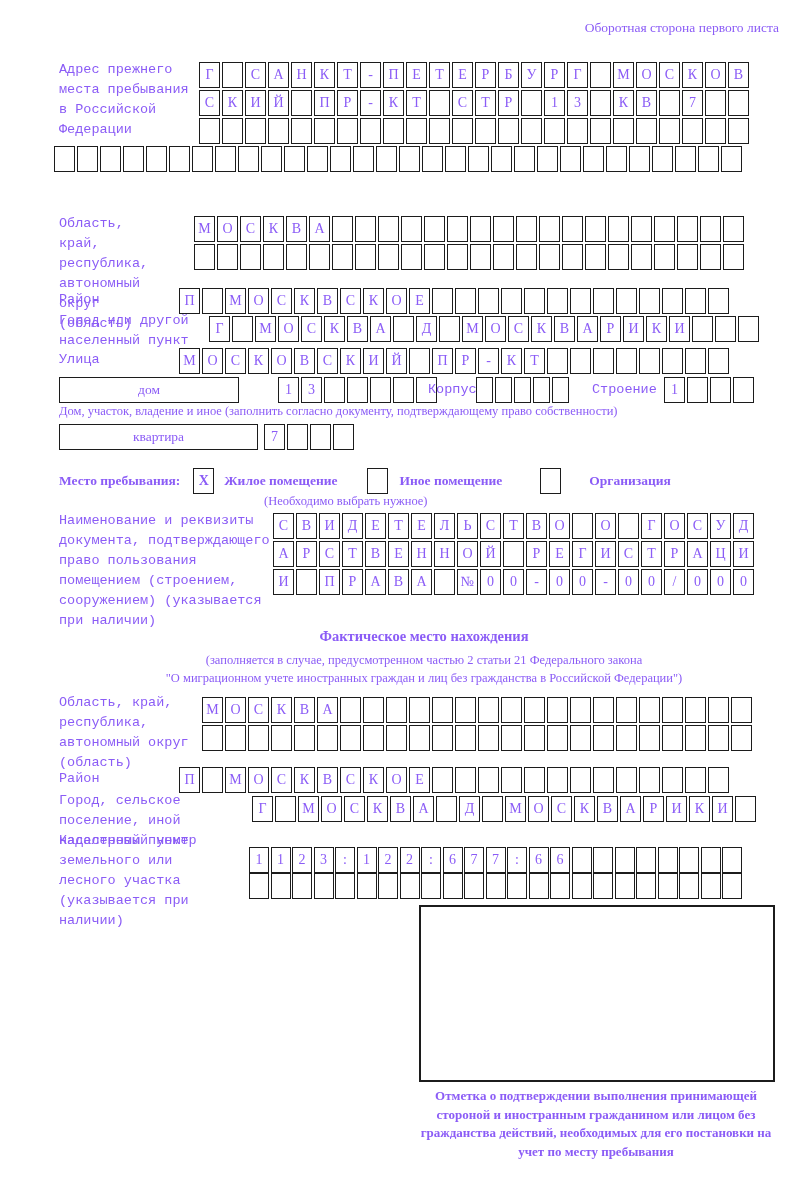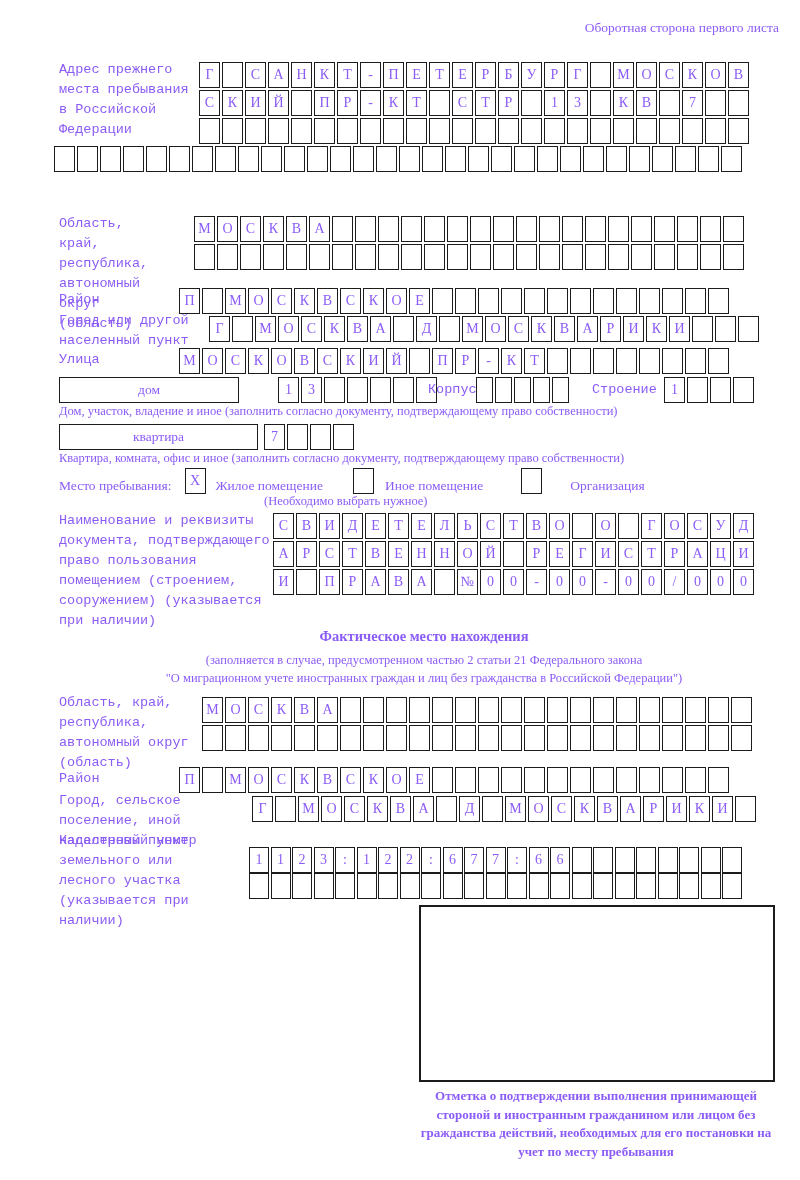--- a/index.html
+++ b/index.html
@@ -20,21 +20,21 @@
     text-align:center;font-size:14px;line-height:24px;vertical-align:top;background:#fff;
   }
   .cell-sm .cell{width:15px;}
   .row-cad .cell{width:18px;margin-right:1.5px;}
   .widebox{
     display:inline-block;height:24px;border:1.5px solid #1c1c1c;text-align:center;
     font-size:13.5px;line-height:24px;vertical-align:top;background:#fff;
   }
   .stamp{border:2px solid #1c1c1c;background:#fff;}
   .stamp-cap{font-weight:bold;font-size:13px;line-height:18.5px;text-align:center;}
-  .stay{display:flex;align-items:flex-end;font-size:13.5px;}
+  .stay{display:flex;align-items:center;font-size:13.5px;font-weight:bold;}
 </style>
 </head>
 <body>
 
 <div class="page">
 
   <div class="abs hdr" style="top:20px;right:45px;">Оборотная сторона первого листа</div>
 
   <div class="abs label" style="left:35px;top:60px;width:140px;">Адрес прежнего места пребывания в Российской Федерации</div>
   <div class="abs row" style="left:175px;top:62px;"><span class="cell">Г</span><span class="cell"></span><span class="cell">С</span><span class="cell">А</span><span class="cell">Н</span><span class="cell">К</span><span class="cell">Т</span><span class="cell">-</span><span class="cell">П</span><span class="cell">Е</span><span class="cell">Т</span><span class="cell">Е</span><span class="cell">Р</span><span class="cell">Б</span><span class="cell">У</span><span class="cell">Р</span><span class="cell">Г</span><span class="cell"></span><span class="cell">М</span><span class="cell">О</span><span class="cell">С</span><span class="cell">К</span><span class="cell">О</span><span class="cell">В</span></div>
@@ -59,21 +59,20 @@
   <div class="abs widebox" style="left:35px;top:377px;width:178px;">дом</div>
   <div class="abs row" style="left:222px;top:377px;padding-left:32px;"><span class="cell">1</span><span class="cell">3</span><span class="cell"></span><span class="cell"></span><span class="cell"></span><span class="cell"></span><span class="cell"></span></div>
   <div class="abs label" style="left:404px;top:380px;">Корпус</div>
   <div class="abs row cell-sm" style="left:452px;top:377px;"><span class="cell"></span><span class="cell"></span><span class="cell"></span><span class="cell"></span><span class="cell"></span></div>
   <div class="abs label" style="left:568px;top:380px;">Строение</div>
   <div class="abs row" style="left:640px;top:377px;"><span class="cell">1</span><span class="cell"></span><span class="cell"></span><span class="cell"></span></div>
   <div class="abs widebox" style="left:35px;top:424px;width:197px;">квартира</div>
 
   <div class="abs caption" style="left:35px;top:403px;">Дом, участок, владение и иное (заполнить согласно документу, подтверждающему право собственности)</div>
   <div class="abs row" style="left:240px;top:424px;"><span class="cell">7</span><span class="cell"></span><span class="cell"></span><span class="cell"></span></div>
-  <div class="abs caption" style="left:35px;top:450px;">Квартира, комната, офис и иное (заполнить согласно документу, подтверждающему право собственности)</div>
 
   <div class="abs stay" style="left:35px;top:468px;">
     <span>Место пребывания:</span>
     <span class="row" style="margin-left:13px;"><span class="cell">X</span></span>
     <span style="margin-left:8px;">Жилое помещение</span>
     <span class="row" style="margin-left:30px;"><span class="cell"></span></span>
     <span style="margin-left:9px;">Иное помещение</span>
     <span class="row" style="margin-left:38px;"><span class="cell"></span></span>
     <span style="margin-left:26px;">Организация</span>
   </div>

